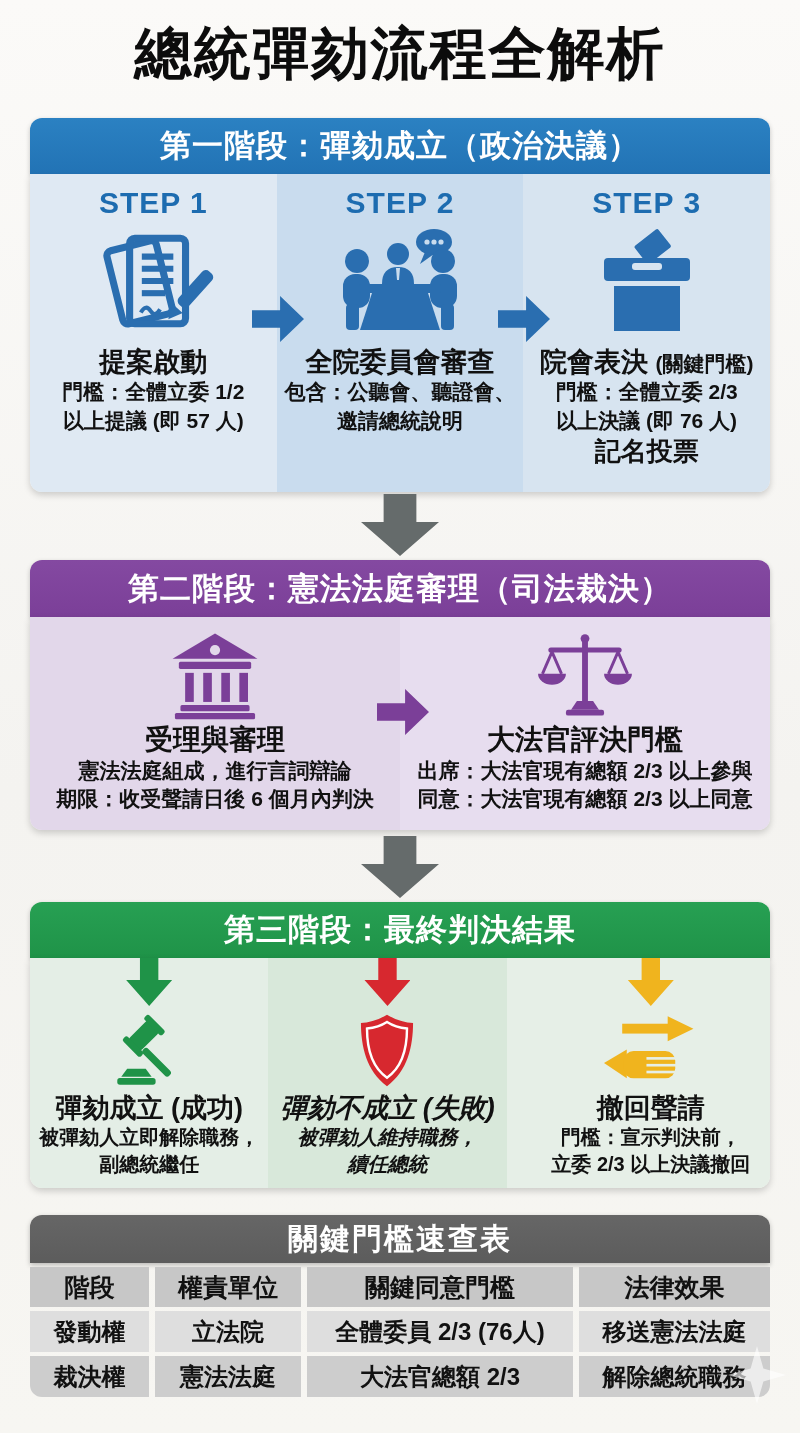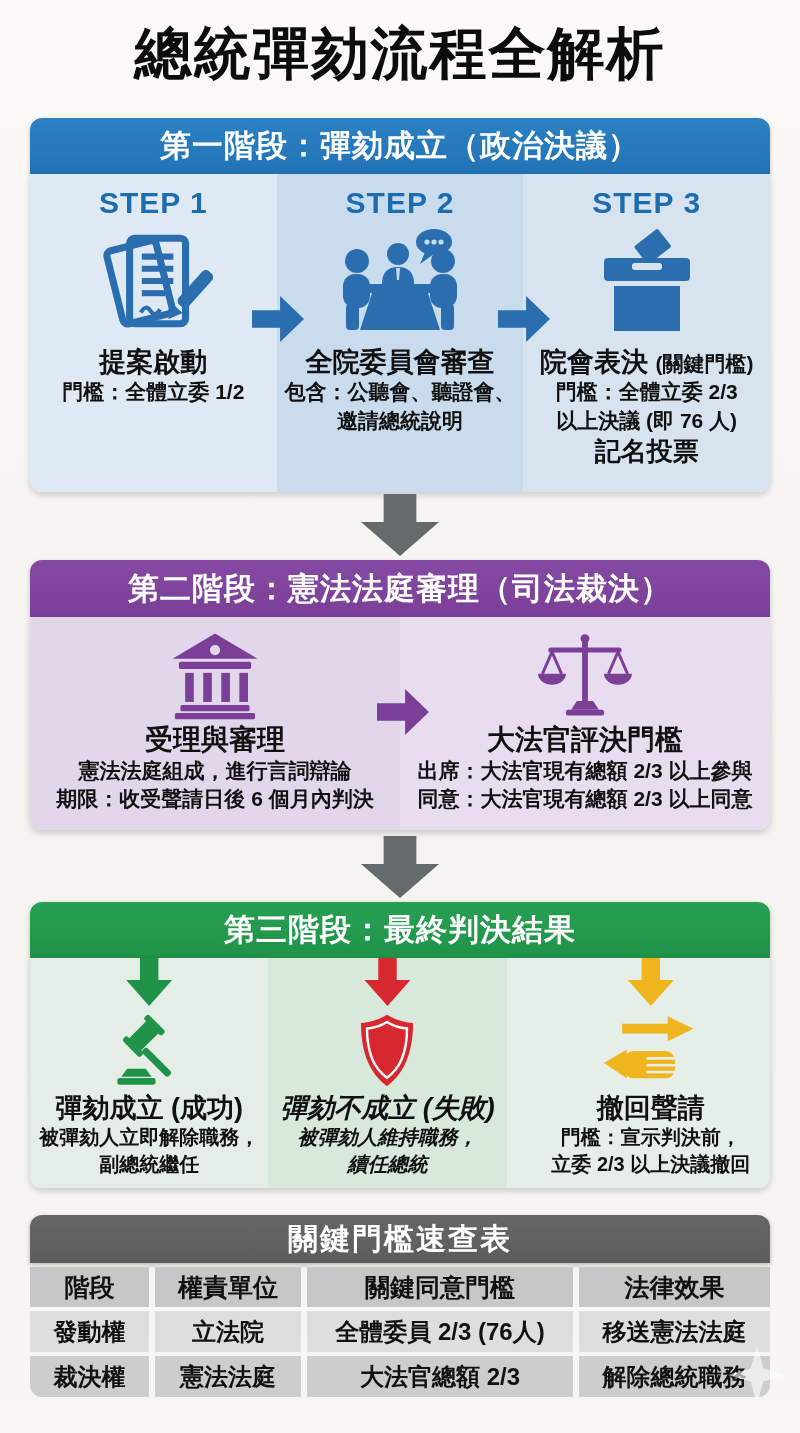--- a/index.html
+++ b/index.html
@@ -102,20 +102,21 @@
             <line x1="49" y1="68" x2="72" y2="68" class="stroke-blue" stroke-width="6"></line>
             <path d="M48,87 q5,-9 10,-1 q4,6 9,-2" class="stroke-blue" stroke-width="4"></path>
             <g transform="rotate(42 92 74)">
               <rect x="86" y="38" width="13" height="44" rx="5" class="fill-blue"></rect>
               <polygon points="86,86 99,86 92.5,100" class="fill-blue"></polygon>
             </g>
           </svg>
         </div>
         <div class="card-title">提案啟動</div>
         <div class="card-desc">門檻：全體立委 1/2</div>
+        <div class="card-desc">以上提議 (即 57 人)</div>
       </div>
 
       <div class="s1col s1c2">
         <div class="steplabel">STEP 2</div>
         <div class="s1icon">
           <svg width="140" height="116" viewBox="0 0 140 116">
             <ellipse cx="104" cy="18" rx="18" ry="13" class="fill-blue"></ellipse>
             <polygon points="95,28 90,40 104,30" class="fill-blue"></polygon>
             <circle cx="97" cy="18" r="2.6" fill="#c9dcee"></circle>
               <circle cx="104" cy="18" r="2.6" fill="#c9dcee"></circle>

